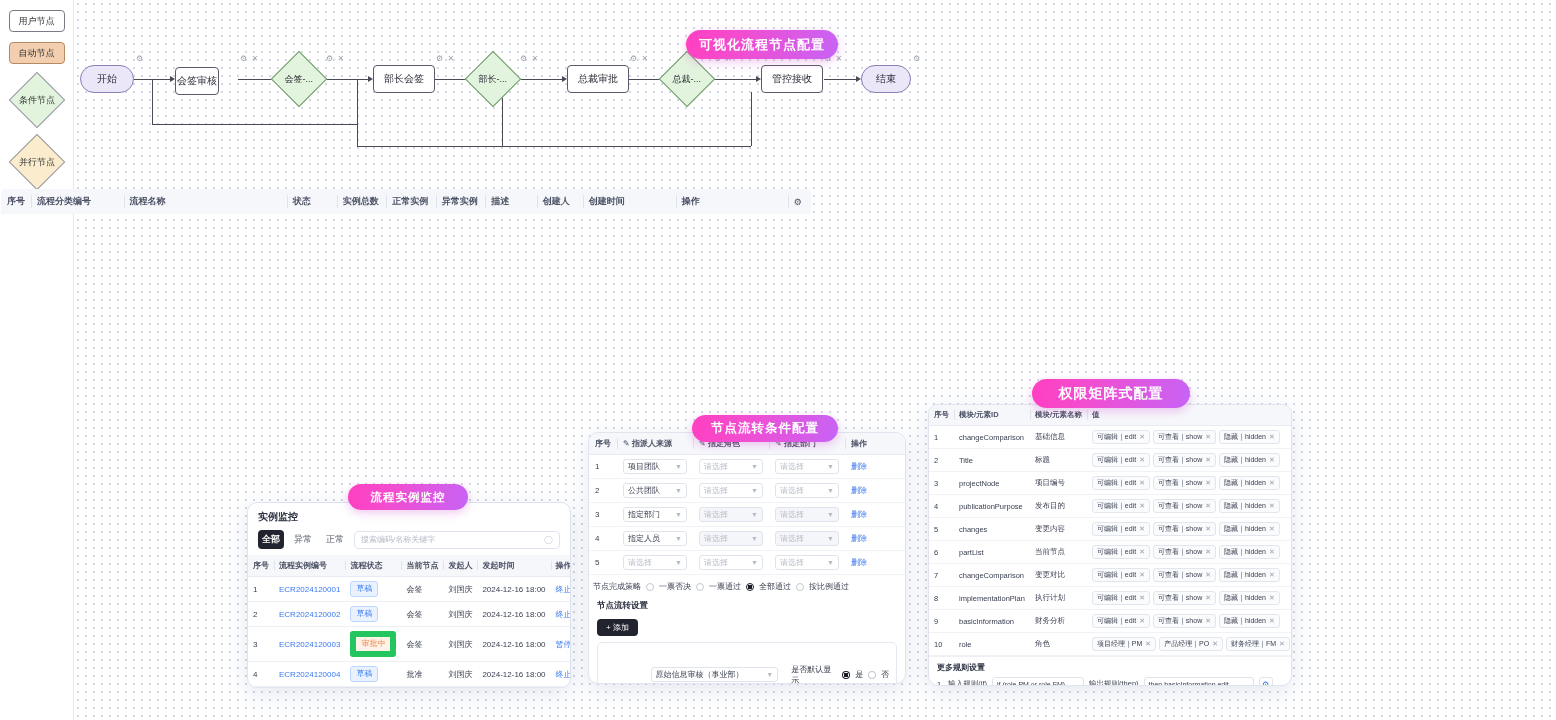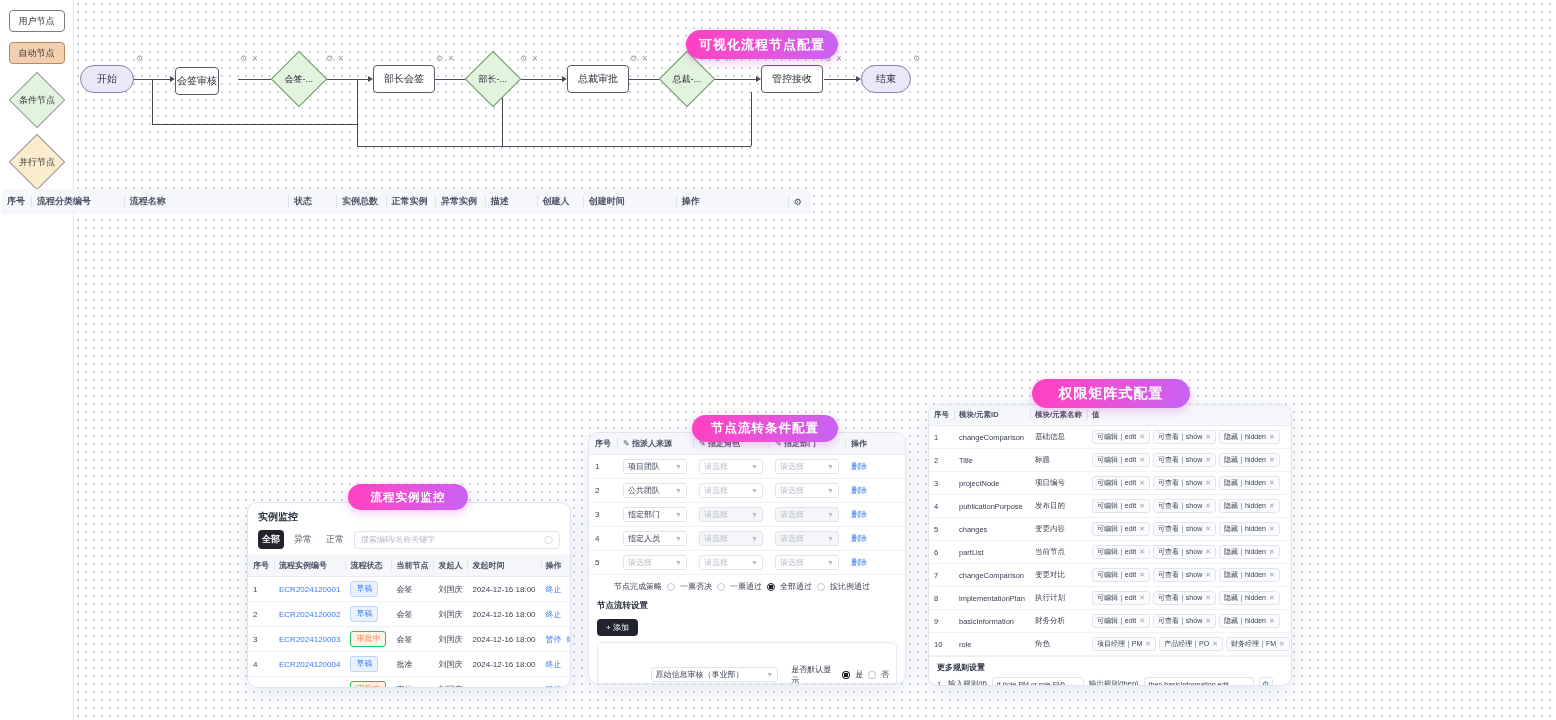--- a/index.html
+++ b/index.html
@@ -94,21 +94,21 @@
     position: relative; white-space: nowrap; }
   table.grid th + th::before { content:''; position:absolute; left:0; top:6px; bottom:6px;
     width:1px; background:#dfe3ec; }
   table.grid td { padding: 6px 6px; border-bottom: 1px solid #eef0f6; white-space: nowrap; }
   .lnk { color: #3a7af0; cursor: pointer; }
   .lnk + .lnk { margin-left: 5px; }
   .warn { color: #f0605a; }
   .tag { display:inline-block; padding: 1px 5px; border-radius: 3px; font-size: 8px; line-height: 12px; }
   .tag.blue  { color:#3a7af0; background:#eaf2ff; border:1px solid #bcd6ff; }
   .tag.green { color:#3ea968; background:#edfaf1; border:1px solid #b7e5c7; }
-  .tag.orange{ color:#f08a4b; background:#fff2e8; border:1px solid #22c55e; }
+  .tag.orange{ color:#f08a4b; background:#fff2e8; border:6px solid #22c55e; }
   .gearcell { text-align:center; width: 24px; }
 
   
   #inst-card { left: 247px; top: 502px; width: 324px; height: 186px; }
   #inst-head { padding: 7px 10px 0 10px; }
   .panel-title { font-size: 10px; font-weight: bold; color: #2e3444; }
   .seg-row { display: flex; align-items: center; gap: 6px; margin-top: 6px; }
   .seg { font-size: 9px; padding: 3px 4px; border-radius: 4px; color:#5a6071; cursor:pointer; }
   .seg.active { background: #21242e; color: #fff; font-weight: bold; }
   .srch { flex: 1; height: 18px; border: 1px solid #dfe3ec; border-radius: 4px;
@@ -122,21 +122,21 @@
   .cond-table th { background:#f6f7fb; color:#4a5164; font-weight:bold; text-align:left;
     padding: 5px 6px; border-bottom:1px solid #e8ebf2; position:relative; white-space:nowrap; }
   .cond-table th + th::before { content:''; position:absolute; left:0; top:5px; bottom:5px;
     width:1px; background:#dfe3ec; }
   .cond-table td { padding: 4px 6px; border-bottom: 1px solid #f0f2f7; }
   .sel { border:1px solid #dfe3ec; border-radius:3px; height:15px; padding:0 4px;
     display:flex; align-items:center; font-size:8px; color:#3b4152; background:#fff; min-width:64px; }
   .sel.ph { color:#b5bac6; }
   .sel.dis { background:#f5f6f9; }
   .sel .cv { margin-left:auto; color:#b5bac6; font-size:7px; }
-  .radio-row { display:flex; align-items:center; gap:5px; padding: 6px 25px; font-size:8px; color:#3b4152; }
+  .radio-row { display:flex; align-items:center; gap:5px; padding: 6px 4px; font-size:8px; color:#3b4152; }
   .rdo { width:8px; height:8px; border-radius:50%; border:1px solid #c3c8d4; display:inline-block; }
   .rdo.on { border-color:#1b1d25; background: radial-gradient(#1b1d25 0 2.2px, #fff 2.4px 100%); }
   .sec-title { font-size:8.5px; font-weight:bold; color:#2e3444; padding: 2px 8px 4px 8px; }
   .addbtn { margin: 0 8px; background:#21242e; color:#fff; font-size:8px;
     border-radius:4px; padding:3px 9px; display:inline-block; }
   .branch-box { margin: 6px 8px 0 8px; border:1px solid #e6e9f1; border-radius:5px; overflow:hidden; }
   .branch-hd { background:#f6f7fb; font-size:8px; font-weight:bold; color:#2e3444; padding:4px 7px; }
   .branch-bd { padding: 6px 7px; }
   .frow { display:flex; align-items:center; gap:5px; margin-bottom:6px; font-size:8px; color:#3b4152; }
   .req { color:#f0605a; }

